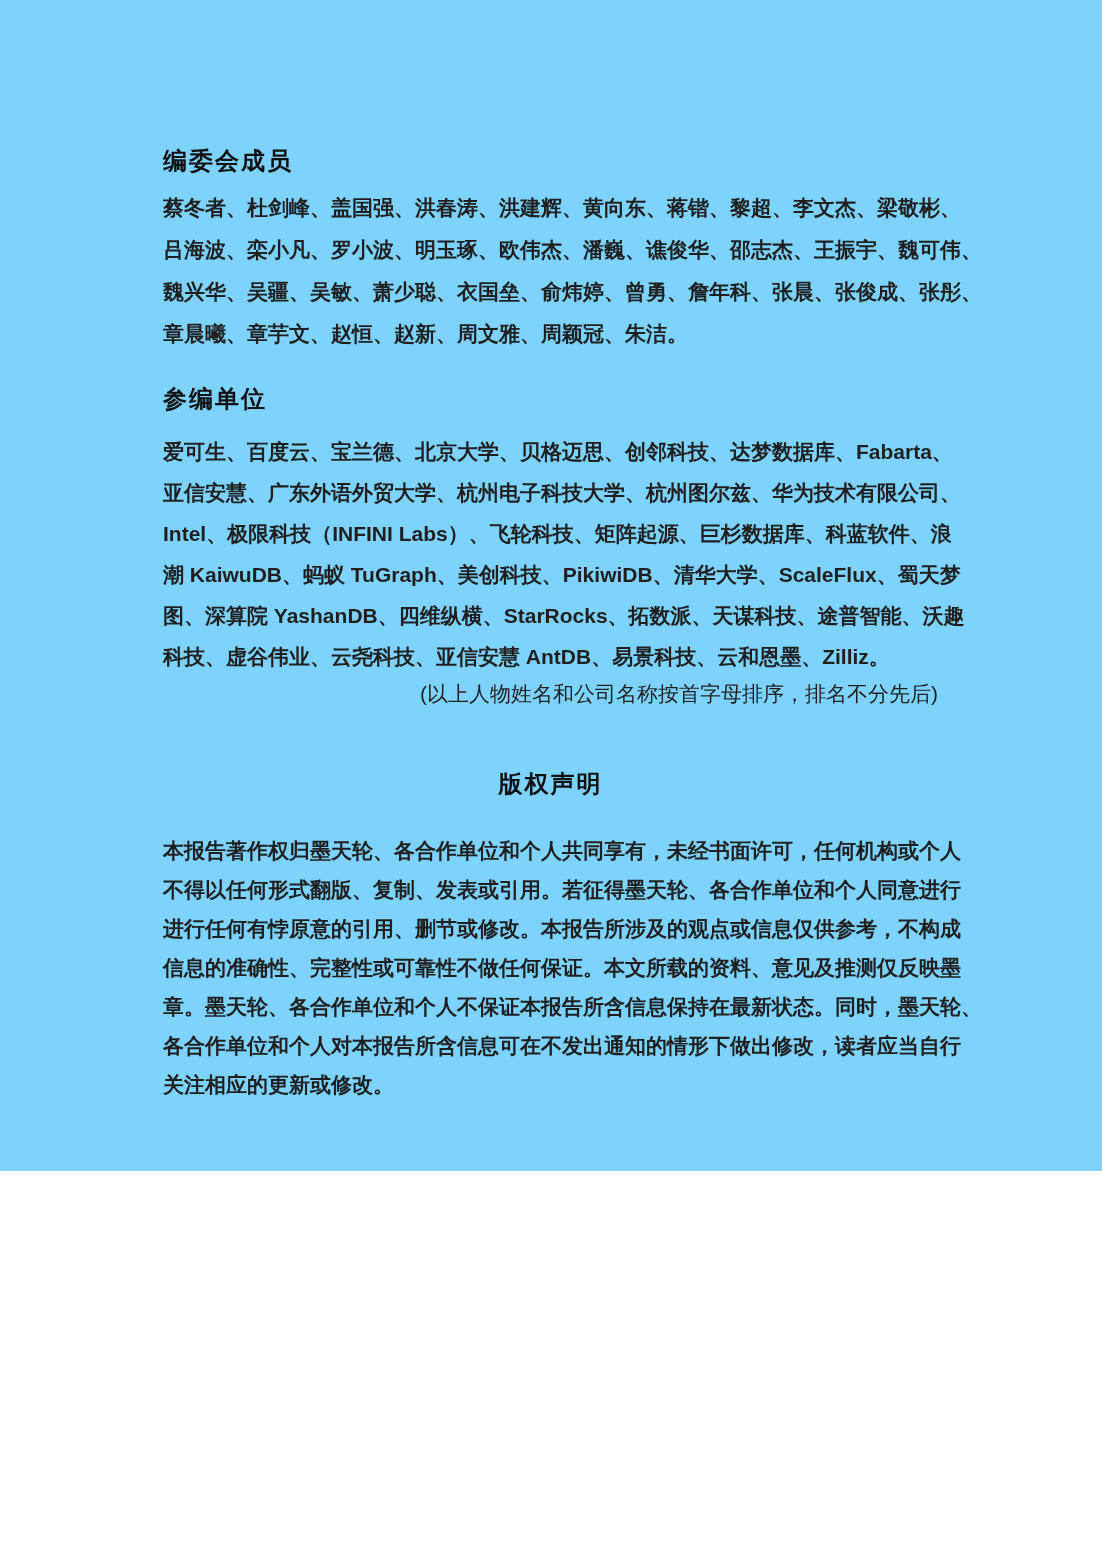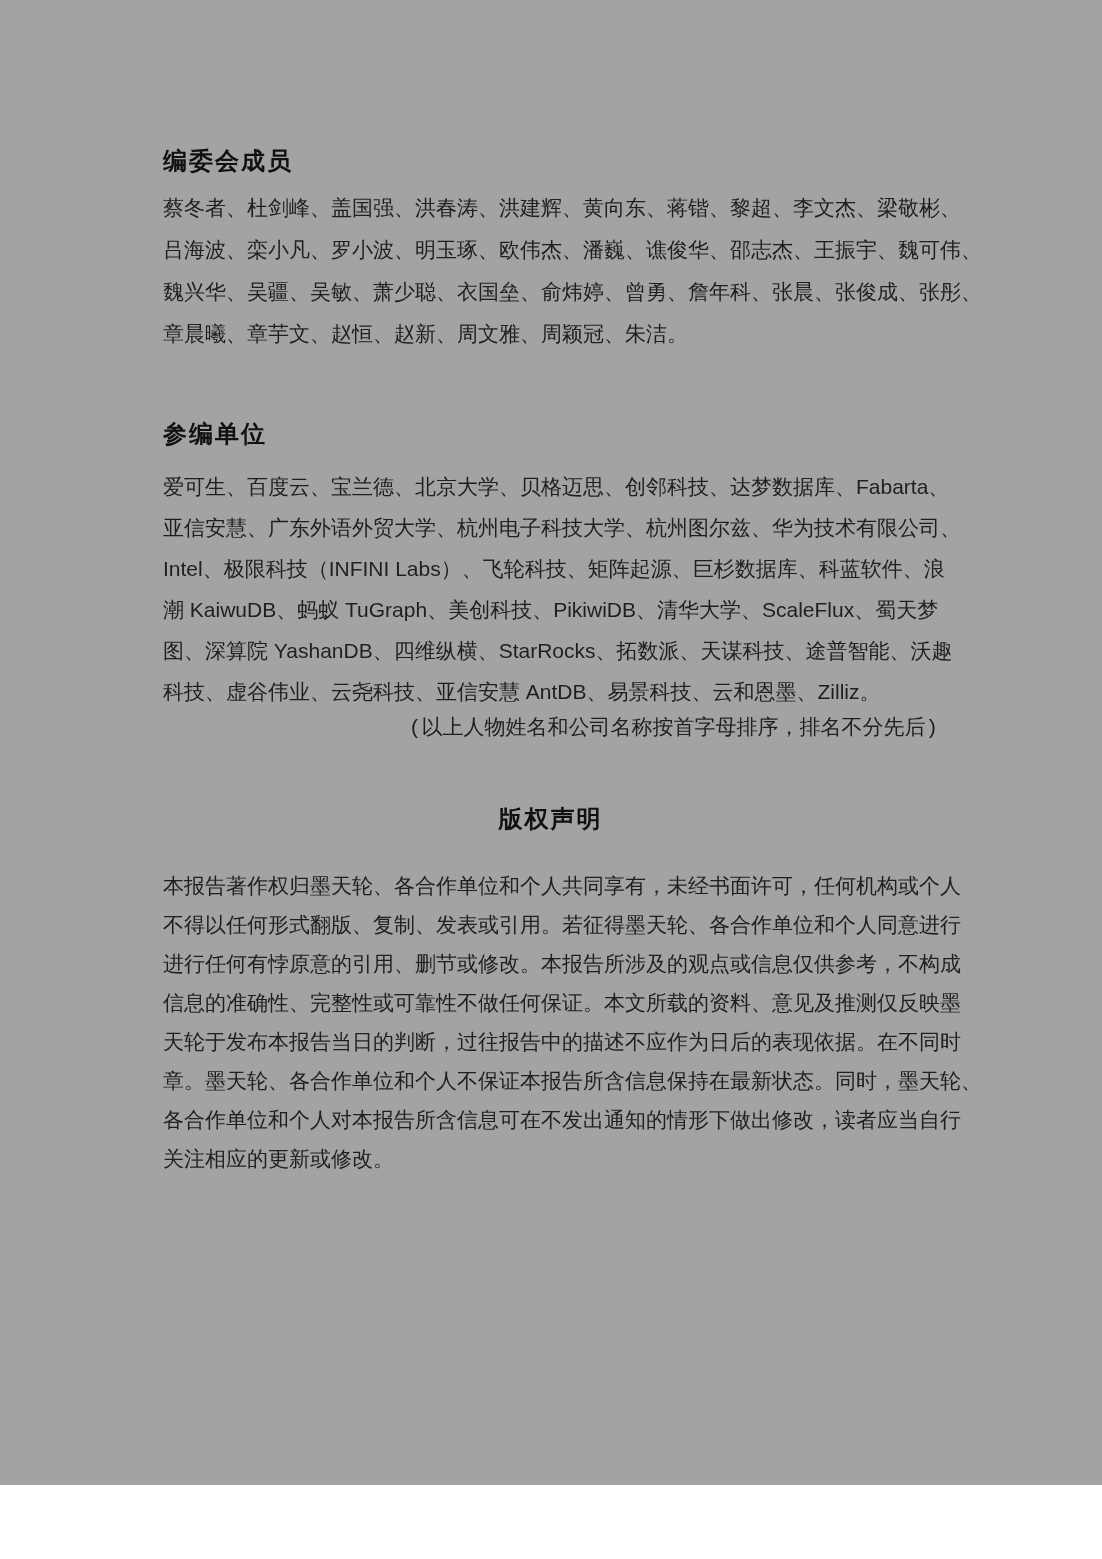--- a/index.html
+++ b/index.html
@@ -9,69 +9,69 @@
   }
   body {
     width: 1102px;
     height: 1559px;
     font-family: "Liberation Sans", sans-serif;
     color: #1f1f1f;
   }
   .page {
     position: relative;
     width: 1102px;
-    height: 1485px;
-    background: #a3a3a3;
+    height: 1171px;
+    background: #7dd3fc;
     overflow: hidden;
   }
   .content {
     position: absolute;
     left: 163px;
     top: 0;
     width: 775px;
   }
   .section-heading {
     margin: 0;
     font-size: 24px;
     line-height: 30px;
     font-weight: 700;
     color: #111111;
     letter-spacing: 2px;
   }
   .heading-1 { margin-top: 146px; }
-  .heading-2 { margin-top: 64px; }
+  .heading-2 { margin-top: 29px; }
   .heading-3 { margin-top: 58px; text-align: center; }
   .para {
     margin: 0;
     font-size: 21px;
     color: #1f1f1f;
   }
   .para .line {
     text-align: justify;
     text-align-last: justify;
     white-space: nowrap;
+    font-weight: bold;
   }
   .para .line:last-child {
     text-align-last: left;
   }
   .names-para {
     margin-top: 11px;
     line-height: 42px;
   }
   .orgs-para {
     margin-top: 17px;
     line-height: 41px;
   }
   .sort-note {
     margin: 0;
     font-size: 21px;
     line-height: 34px;
     text-align: right;
     color: #1f1f1f;
-    font-family: Liberation Mono, monospace;
   }
   .copyright-para {
     margin-top: 32px;
     line-height: 39px;
   }
   .page-number {
     position: absolute;
     left: 924px;
     top: 1508px;
     font-size: 18px;
@@ -107,21 +107,20 @@
 
     <div class="sort-note">(以上人物姓名和公司名称按首字母排序，排名不分先后)</div>
 
     <h2 class="section-heading heading-3">版权声明</h2>
 
     <div class="para copyright-para">
       <div class="line">本报告著作权归墨天轮、各合作单位和个人共同享有，未经书面许可，任何机构或个人</div>
       <div class="line">不得以任何形式翻版、复制、发表或引用。若征得墨天轮、各合作单位和个人同意进行</div>
       <div class="line">进行任何有悖原意的引用、删节或修改。本报告所涉及的观点或信息仅供参考，不构成</div>
       <div class="line">信息的准确性、完整性或可靠性不做任何保证。本文所载的资料、意见及推测仅反映墨</div>
-      <div class="line">天轮于发布本报告当日的判断，过往报告中的描述不应作为日后的表现依据。在不同时</div>
       <div class="line">章。墨天轮、各合作单位和个人不保证本报告所含信息保持在最新状态。同时，墨天轮、</div>
       <div class="line">各合作单位和个人对本报告所含信息可在不发出通知的情形下做出修改，读者应当自行</div>
       <div class="line">关注相应的更新或修改。</div>
     </div>
 
   </div>
 
   <div class="page-number">5</div>
 </div>
 

